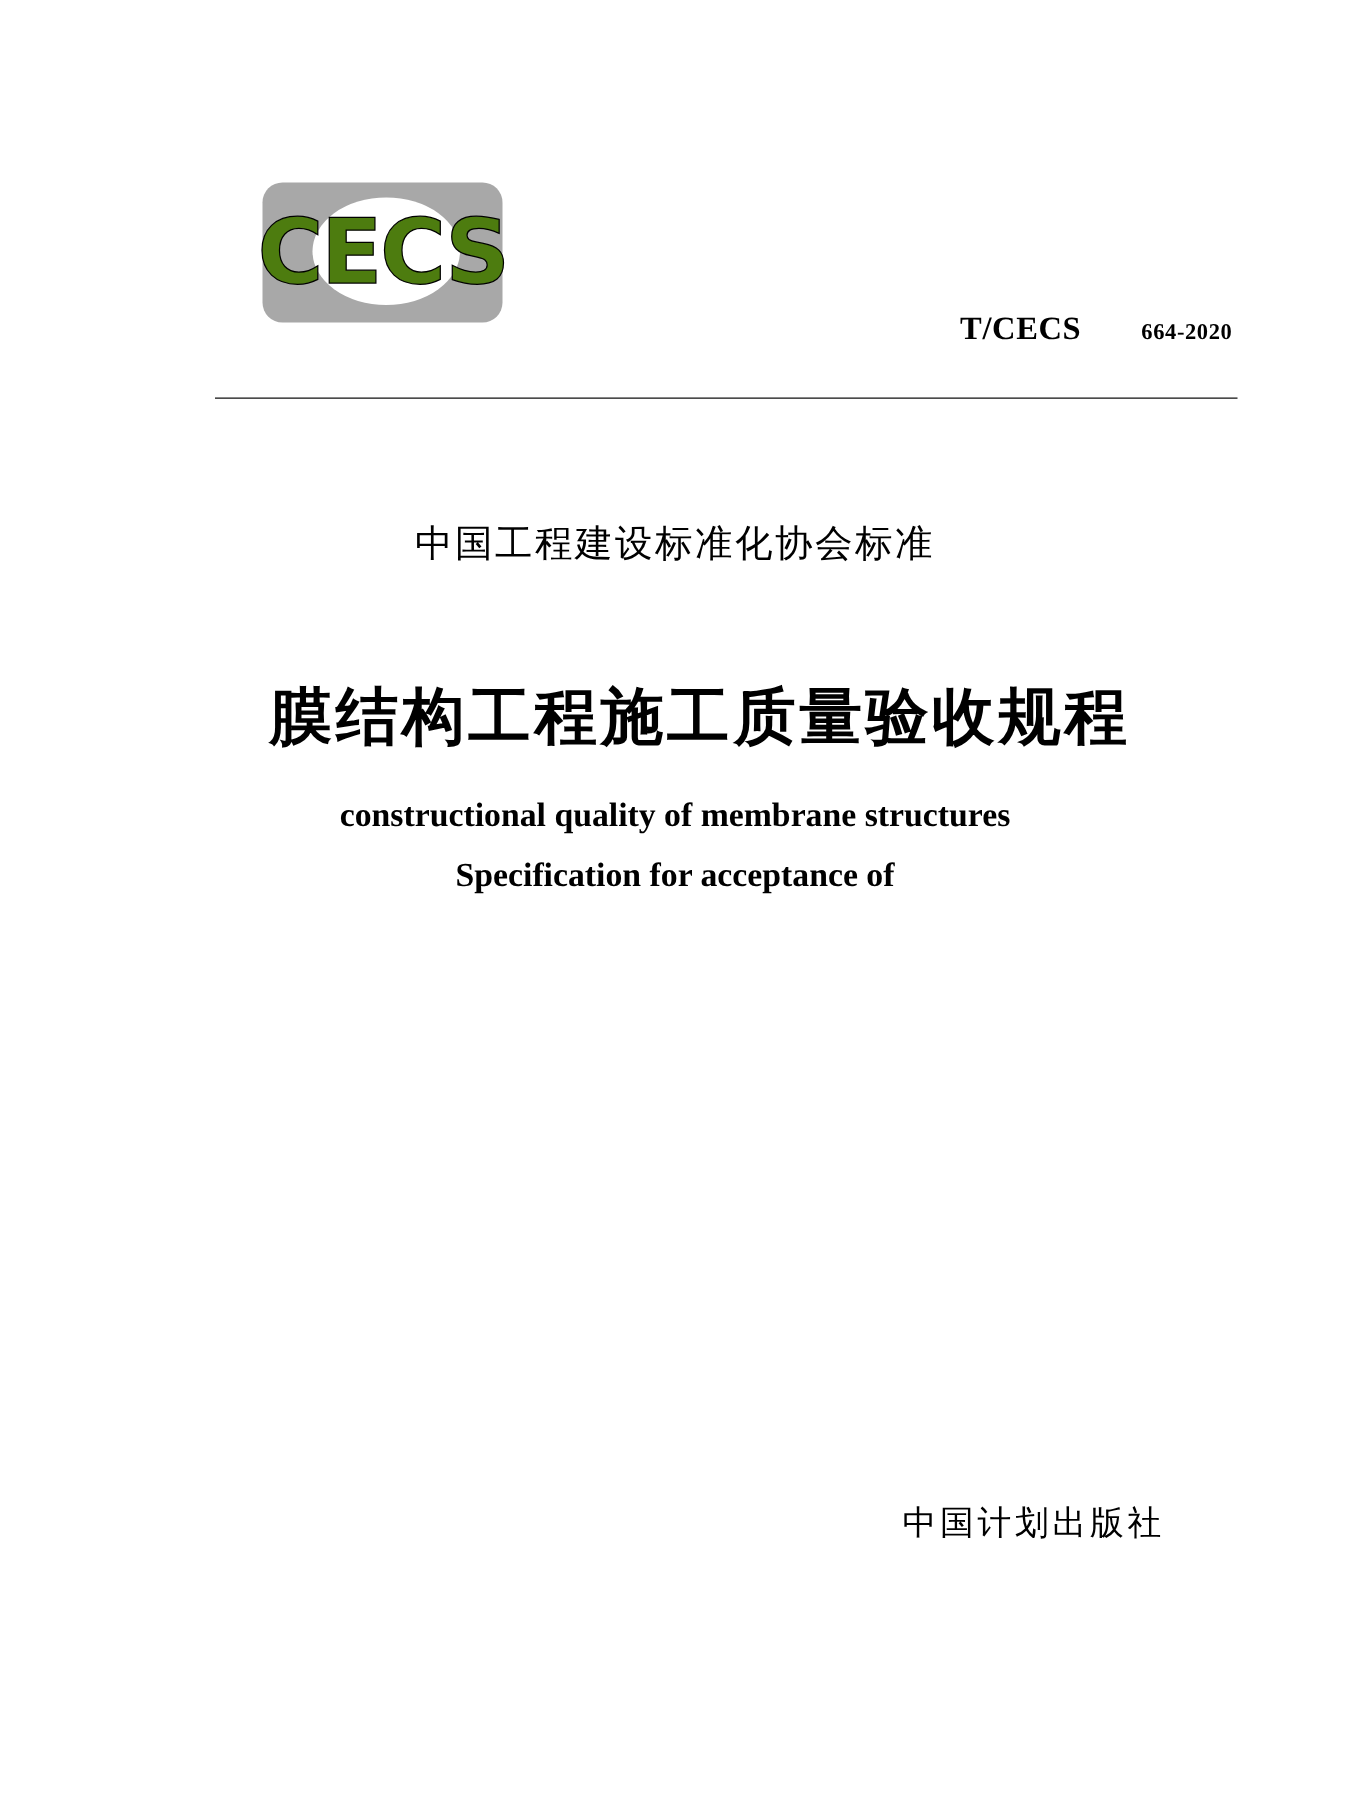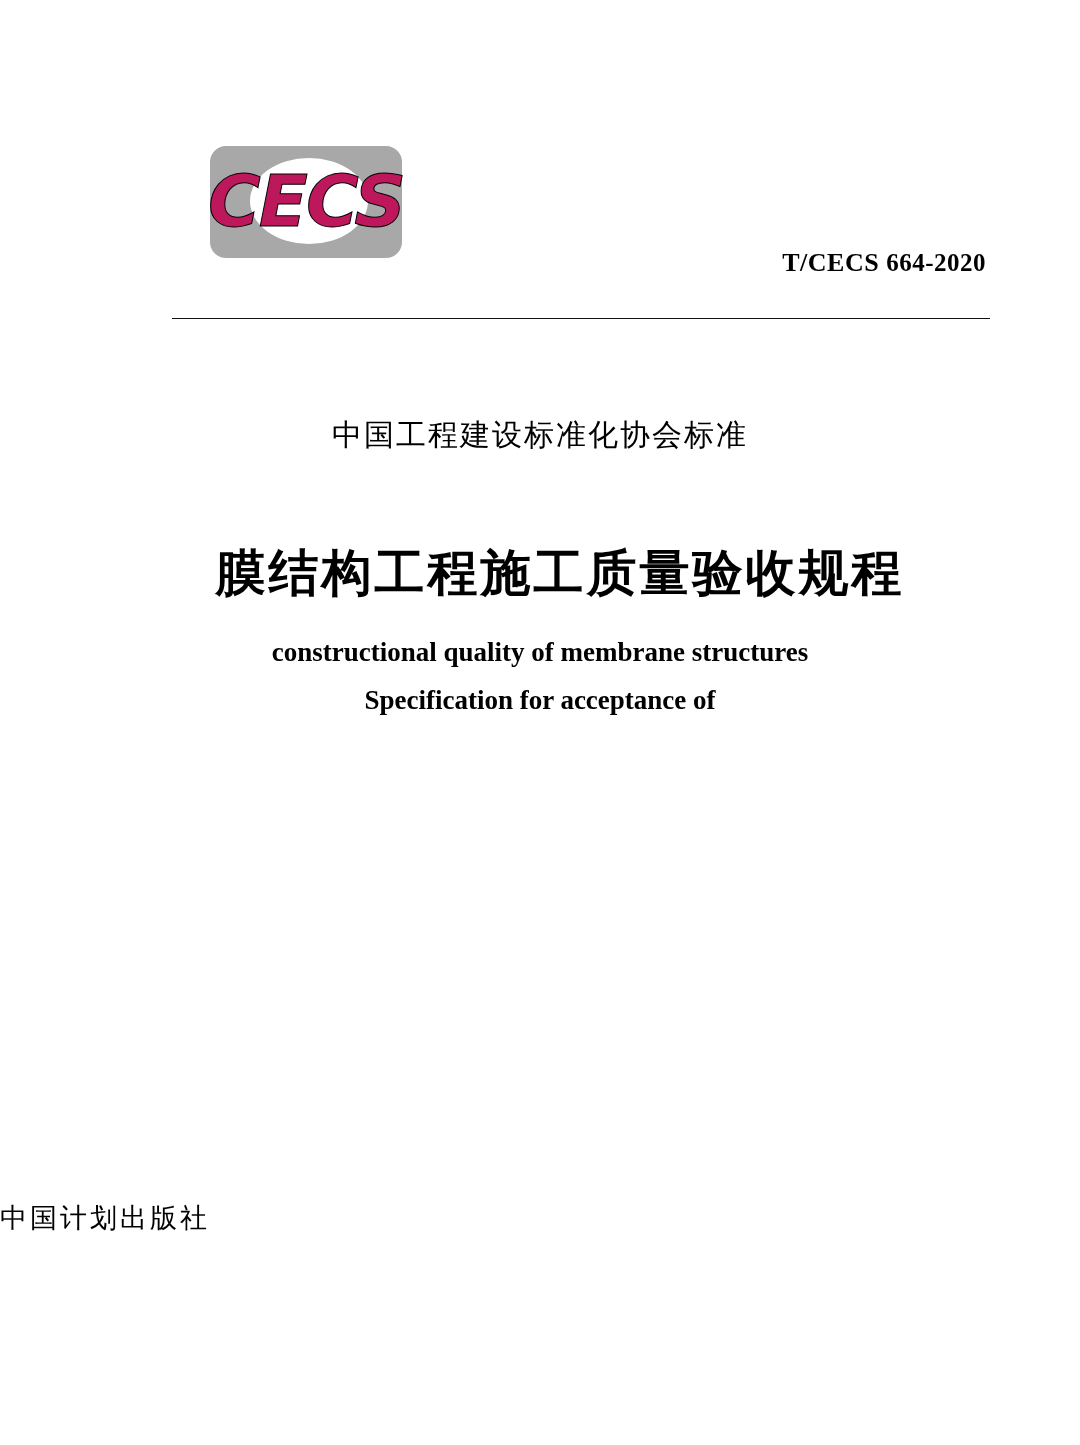--- a/index.html
+++ b/index.html
@@ -51,40 +51,40 @@
     background: #ffffff;
     border-radius: 50%;
   }
   .logo-text {
     position: absolute;
     left: 0px;
     top: 20px;
     width: 228px;
     font-family: "DejaVu Sans", sans-serif;
     font-weight: bold;
-    font-style: italic;
     font-size: 72px;
     line-height: 86px;
     letter-spacing: -2px;
-    color: #be185d;
+    color: #4d7c0f;
     text-align: center;
     -webkit-text-stroke: 1px #000;
   }
   .std-code {
     position: absolute;
     right: 4px;
     top: 118px;
     font-size: 26px;
     font-weight: bold;
     letter-spacing: 0.5px;
     white-space: nowrap;
   }
   .std-code .num {
     font-weight: bold;
-    font-size: 25px;
+    font-size: 18px;
+    margin-left: 41px;
   }
   .rule {
     position: absolute;
     left: 0;
     top: 188px;
     width: 818px;
     height: 0;
     border-top: 1.5px solid #111;
   }
 
@@ -122,21 +122,21 @@
     font-size: 27px;
     line-height: 48px;
   }
 
   
   .publisher {
     position: absolute;
     left: 0;
     top: 1200px;
     width: 932px;
-    text-align: left;
+    text-align: right;
     font-family: "DejaVu Serif", serif;
     font-size: 27px;
     letter-spacing: 3px;
   }
 </style>
 </head>
 <body>
 
 <div class="page">
 

